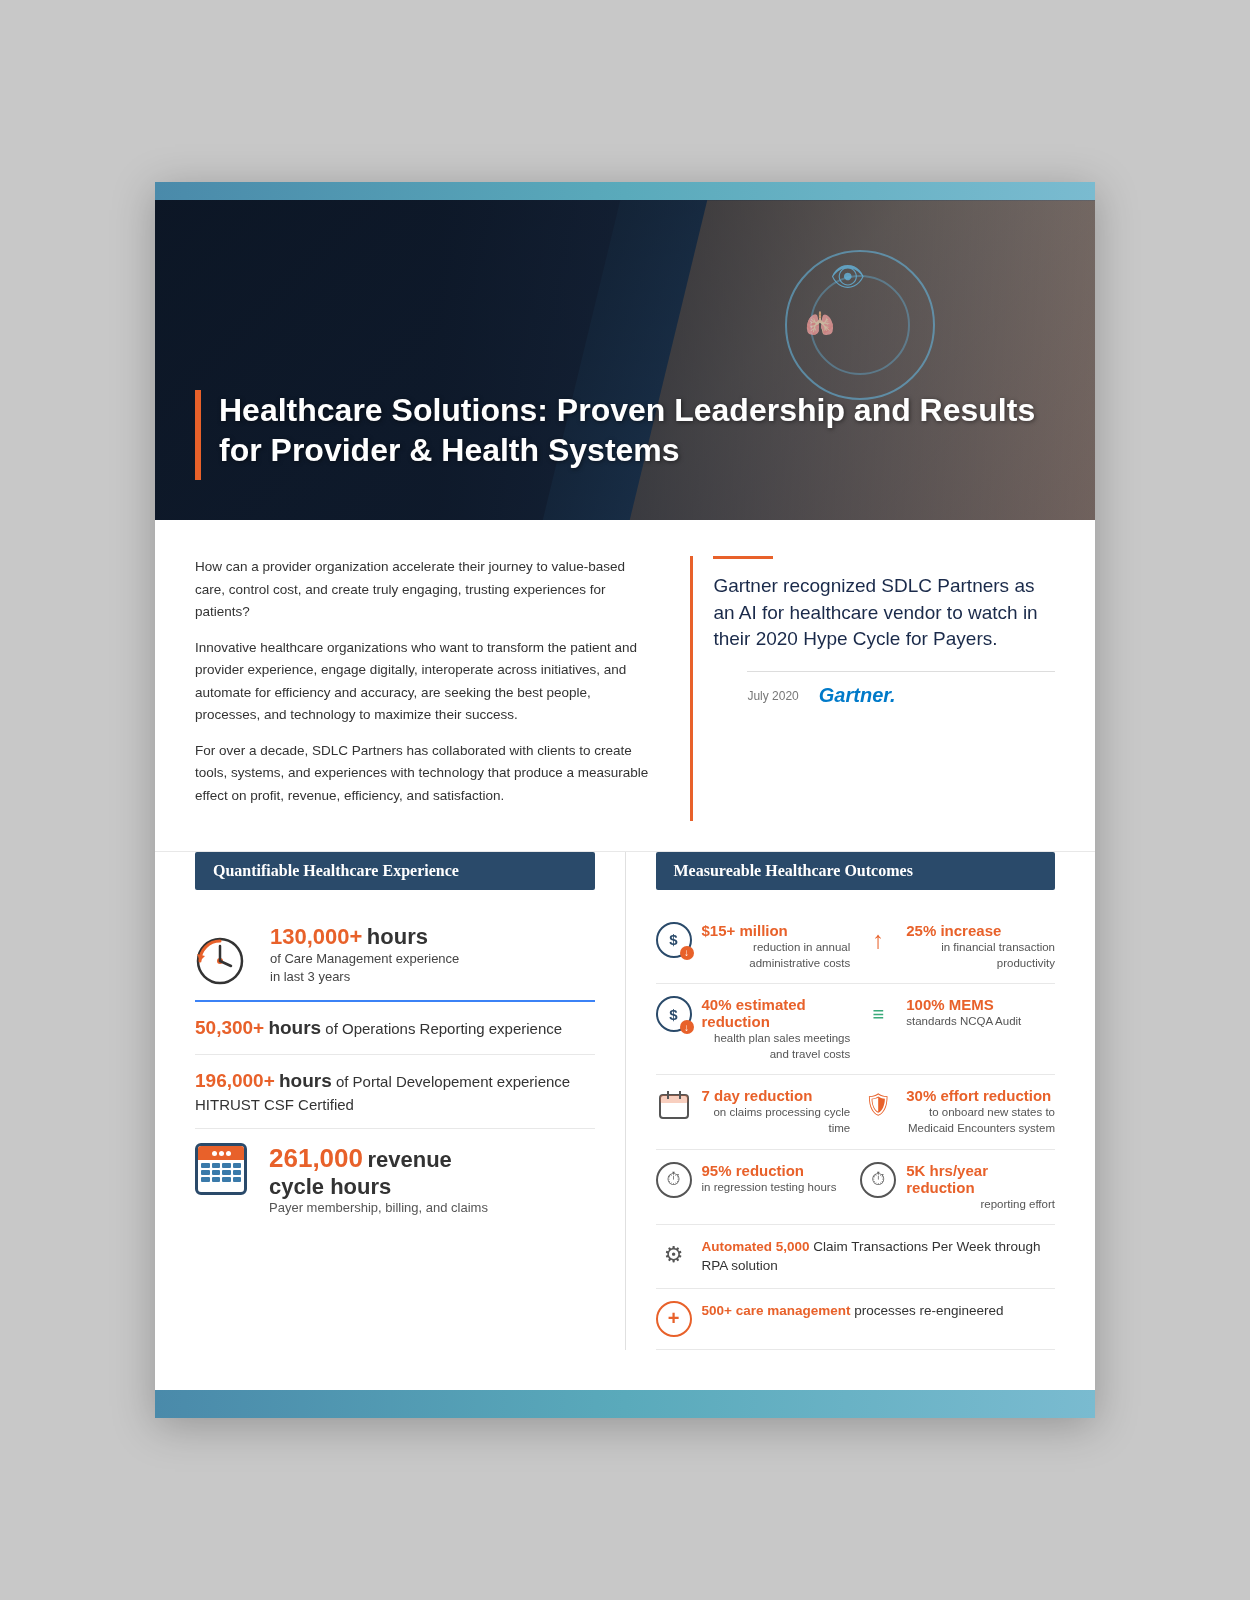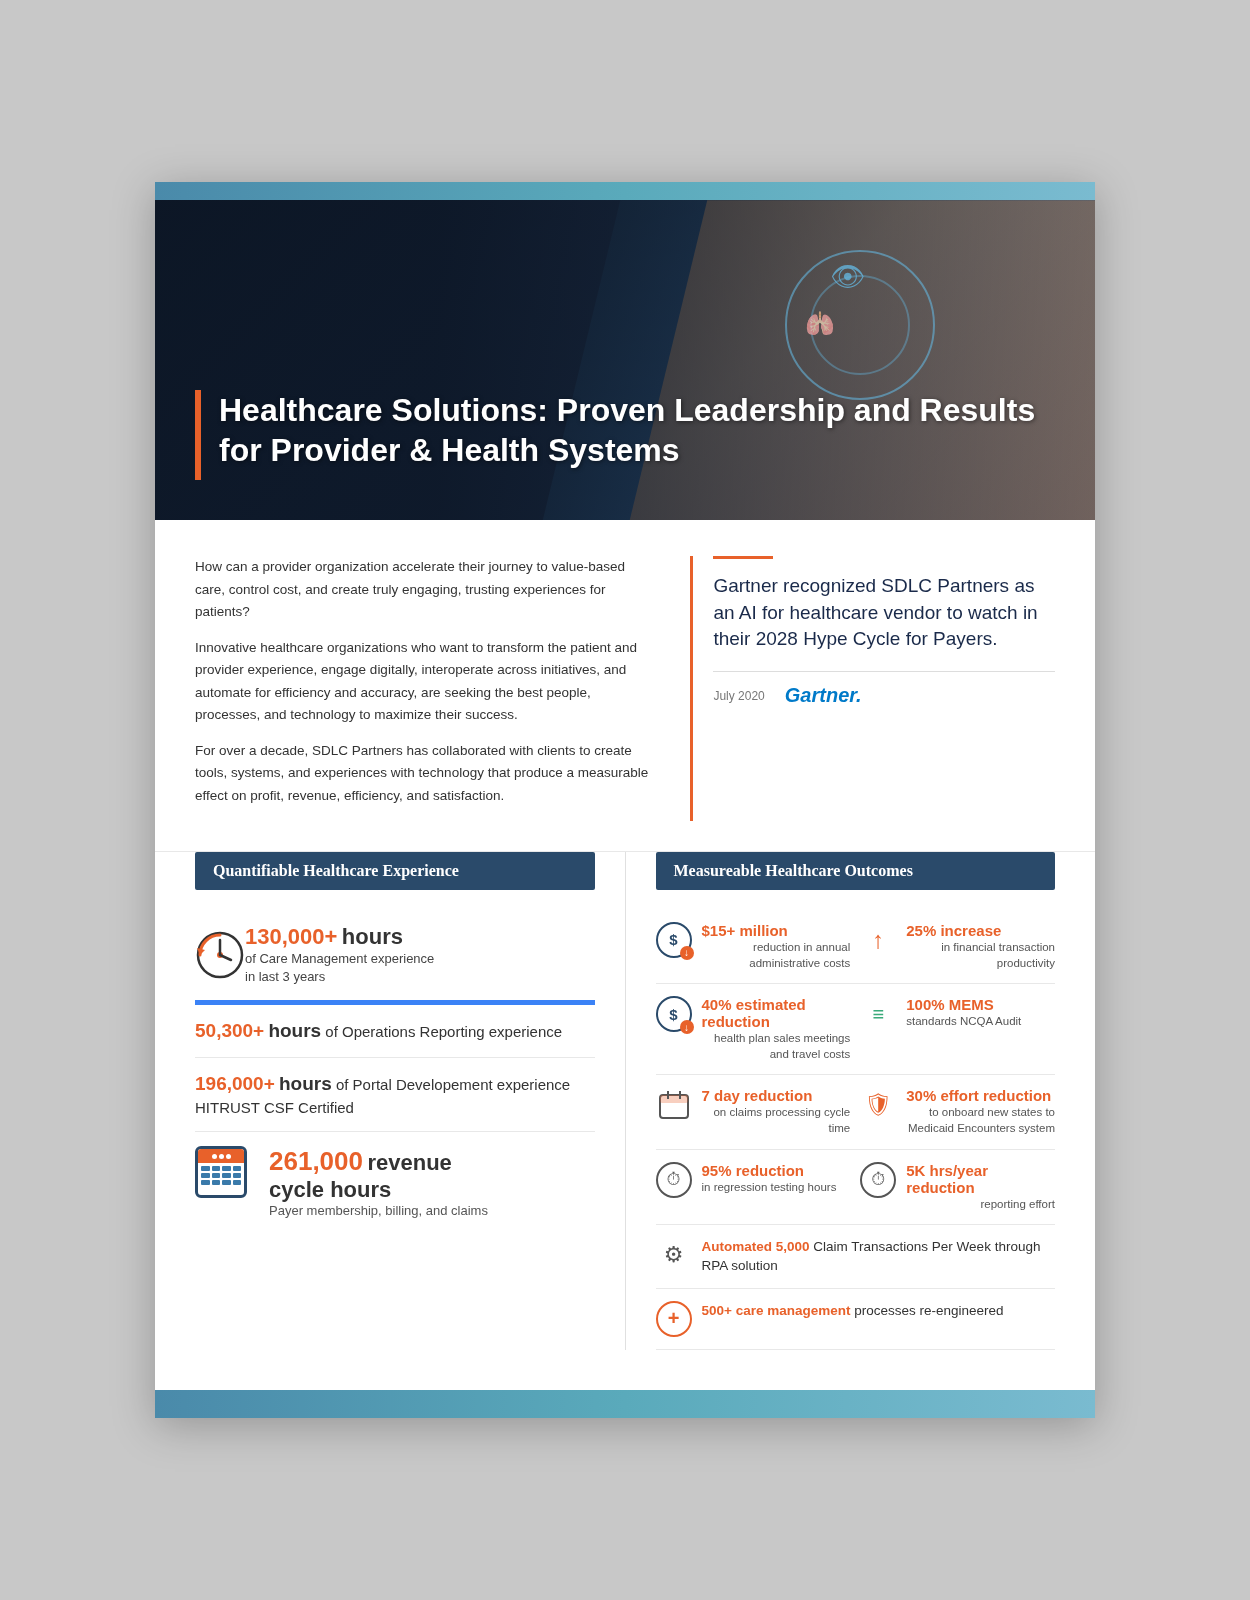--- a/index.html
+++ b/index.html
@@ -136,20 +136,21 @@
       line-height: 1.4;
       font-weight: 400;
       margin-bottom: 18px;
     }
     .intro-right-footer {
       display: flex;
       align-items: center;
       gap: 20px;
       border-top: 1px solid #ddd;
       padding-top: 12px;
+      margin-left: 34px;
     }
     .intro-date {
       font-size: 12px;
       color: #777;
     }
     .gartner-logo {
       font-size: 20px;
       font-weight: 700;
       color: #007ac9;
       font-style: italic;
@@ -176,24 +177,24 @@
       font-size: 16px;
       font-weight: 700;
       padding: 10px 18px;
       margin-bottom: 20px;
       border-radius: 2px;
       font-family: Liberation Serif, serif;
     }
     
     .stat-item {
       display: flex;
-      align-items: center;
-      gap: 0;
+      align-items: flex-end;
+      gap: 25px;
       padding: 14px 0;
-      border-bottom: 5px solid #3b82f6;
+      border-bottom: 2px solid #3b82f6;
     }
     .stat-item:last-child { border-bottom: none; }
     .stat-icon {
       width: 50px;
       height: 50px;
       flex-shrink: 0;
       display: flex;
       align-items: center;
       justify-content: center;
       font-size: 28px;
@@ -438,21 +439,21 @@
 
   <div class="intro">
     <div class="intro-left">
       <p>How can a provider organization accelerate their journey to value-based care, control cost, and create truly engaging, trusting experiences for patients?</p>
       <p>Innovative healthcare organizations who want to transform the patient and provider experience, engage digitally, interoperate across initiatives, and automate for efficiency and accuracy, are seeking the best people, processes, and technology to maximize their success.</p>
       <p>For over a decade, SDLC Partners has collaborated with clients to create tools, systems, and experiences with technology that produce a measurable effect on profit, revenue, efficiency, and satisfaction.</p>
     </div>
     <div class="intro-right">
       <div class="intro-right-accent"></div>
       <div class="intro-right-text">
-        <span>Gartner recognized SDLC Partners as an AI for healthcare vendor to watch in their 2028 Hype Cycle for Payers.</span>
+        <span>Gartner recognized SDLC Partners as an AI for healthcare vendor to watch in their 2020 Hype Cycle for Payers.</span>
       </div>
       <div class="intro-right-footer">
         <span class="intro-date">July 2020</span>
         <span class="gartner-logo">Gartner.</span>
       </div>
     </div>
   </div>
 
   <div class="stats-section">
 

